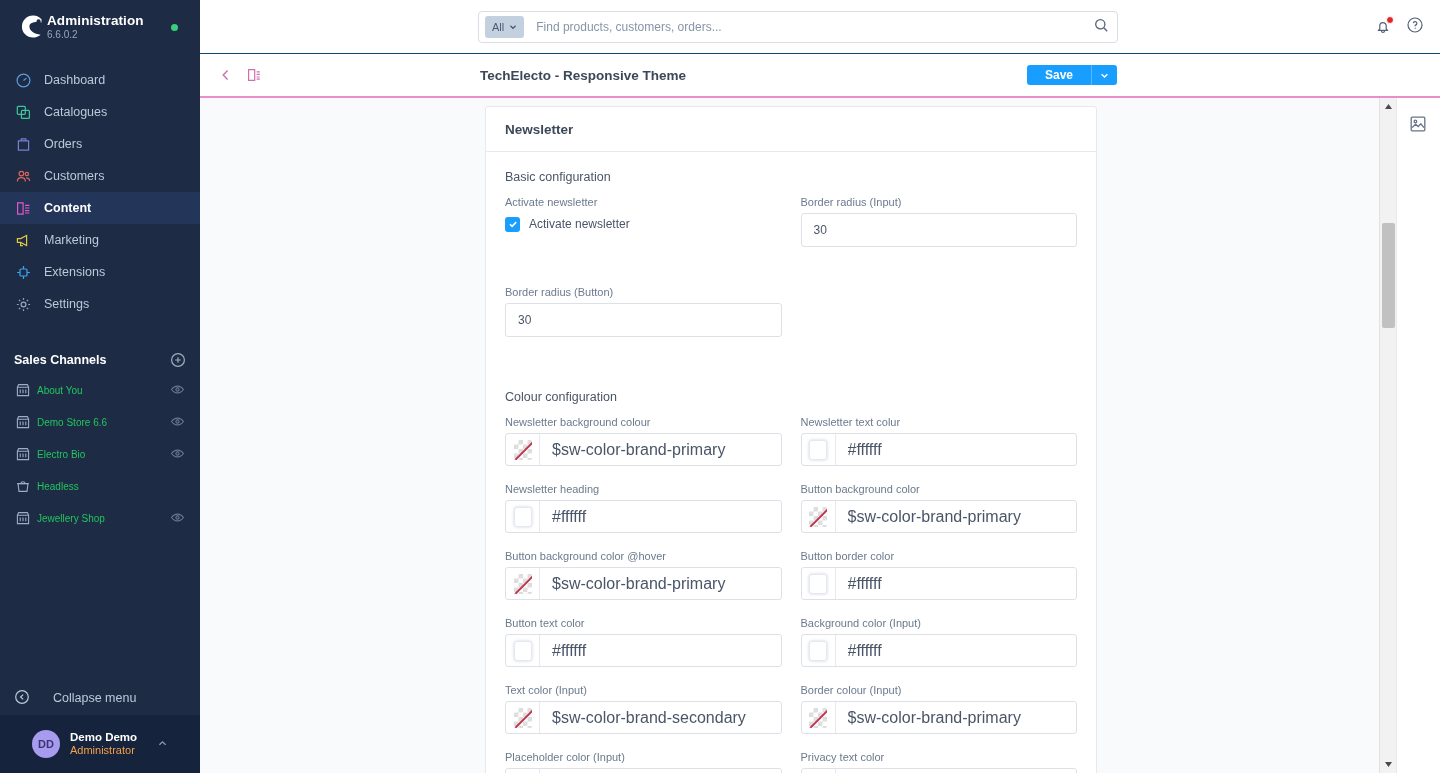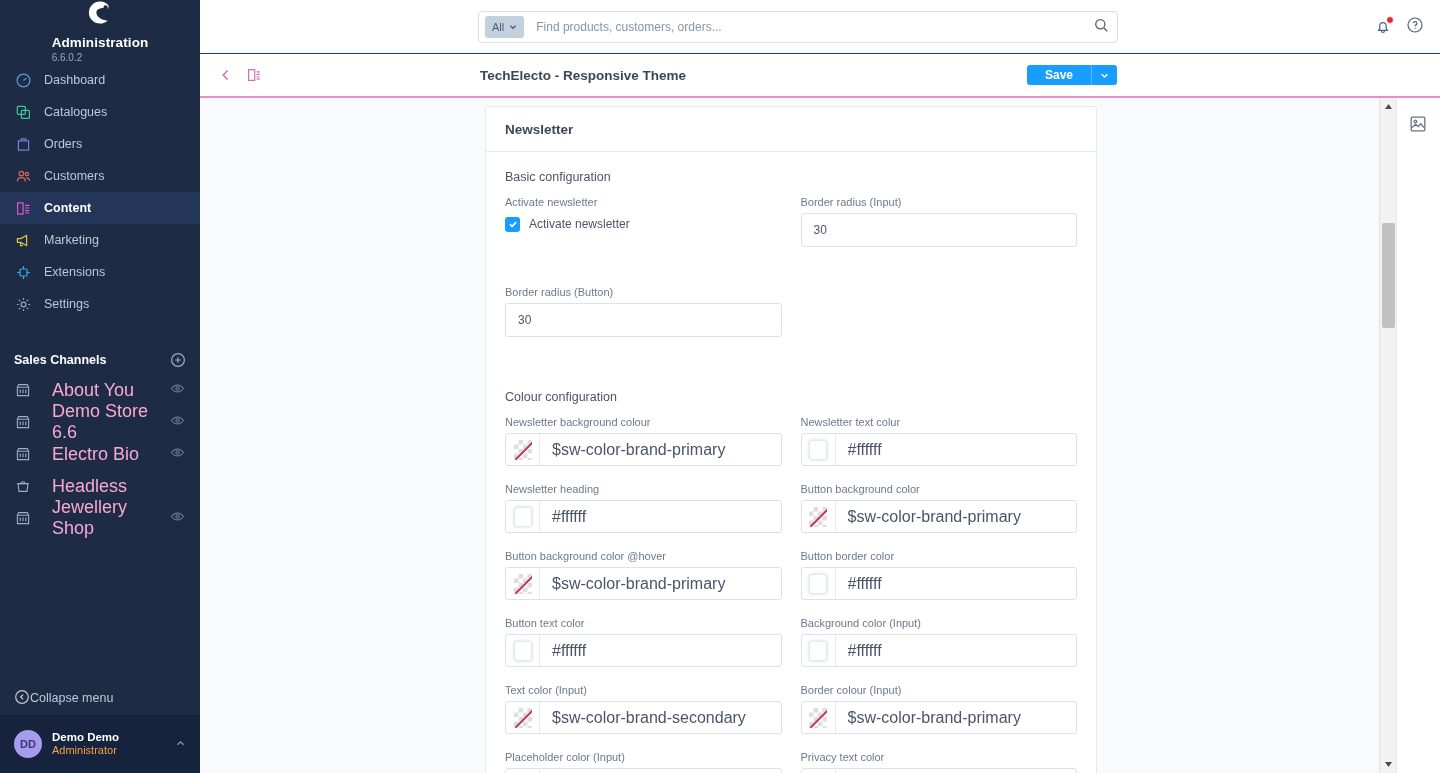--- a/index.html
+++ b/index.html
@@ -16,23 +16,22 @@
     width: 200px; height: 773px;
     background: #1d2b45;
     color: #d1d9e0;
     display: flex; flex-direction: column;
     flex: 0 0 200px;
     position: relative;
   }
   .sb-brand {
     height: 54px;
     display: flex; align-items: center;
-    padding: 0 12px;
-    gap: 10px;
-    flex-direction: column;
+    padding: 0 20px;
+    gap: 1px;
   }
   .sb-logo { width: 26px; height: 26px; flex: 0 0 26px; position: relative; }
   .sb-brandtext { flex: 1; line-height: 1.1; }
   .sb-title { font-size: 13.5px; font-weight: bold; color: #fff; letter-spacing: .1px; }
   .sb-ver { font-size: 10px; color: #9aa7bd; margin-top: 1px; }
   .sb-dot { width: 7px; height: 7px; border-radius: 50%; background: #37d079; margin-right: 2px; }
 
   .sb-nav { padding-top: 10px; }
   .sb-item {
     height: 32px;
@@ -52,36 +51,36 @@
     padding: 0 14px 0 14px;
     height: 28px;
     display: flex; align-items: center; justify-content: space-between;
     font-size: 12.5px; font-weight: bold; color: #ffffff;
   }
   .sb-plus { width: 16px; height: 16px; opacity: .75; cursor: pointer; }
 
   .sb-chan {
     height: 32px;
     display: flex; align-items: center;
-    padding: 0 14px; gap: 20px;
-    font-size: 18px; color: #f9a8d4; cursor: pointer;
+    padding: 0 14px; gap: 5px;
+    font-size: 10px; color: #22c55e; cursor: pointer;
   }
   .sb-chan .ico { width: 18px; flex: 0 0 18px; display:flex; align-items:center; justify-content:center; }
   .sb-chan .label { flex: 1; }
   .sb-chan .eye { width: 16px; opacity: .6; }
 
   .sb-spacer { flex: 1; }
   .sb-collapse {
     height: 34px; display: flex; align-items: center;
-    gap: 0; padding: 0 14px; font-size: 12.5px; color: #bdc8d8; cursor: pointer;
+    gap: 23px; padding: 0 14px; font-size: 12.5px; color: #bdc8d8; cursor: pointer;
   }
   .sb-user {
     height: 58px; background: #15233c;
     display: flex; align-items: center; gap: 10px;
-    padding: 0 14px; cursor: pointer;
+    padding: 0 32px; cursor: pointer;
   }
   .avatar {
     width: 28px; height: 28px; border-radius: 50%;
     background: #a79bf0; color: #3c3470;
     display: flex; align-items: center; justify-content: center;
     font-size: 11px; font-weight: bold; flex: 0 0 28px;
   }
   .sb-user .who { flex: 1; line-height: 1.2; }
   .sb-user .name { font-size: 11.5px; font-weight: bold; color: #fff; }
   .sb-user .role { font-size: 11px; color: #f5a04a; }

